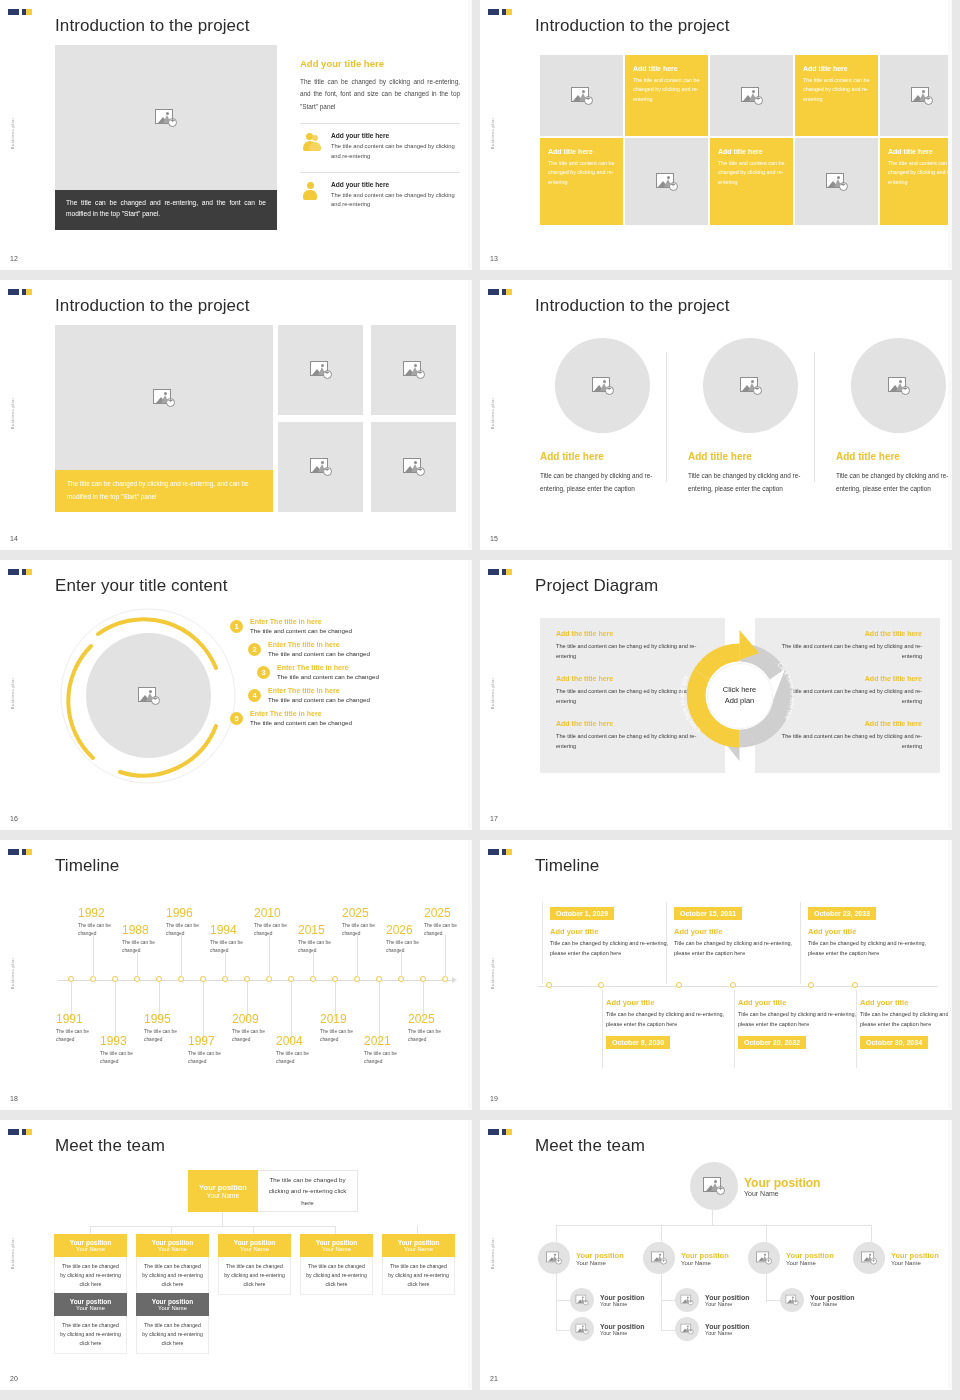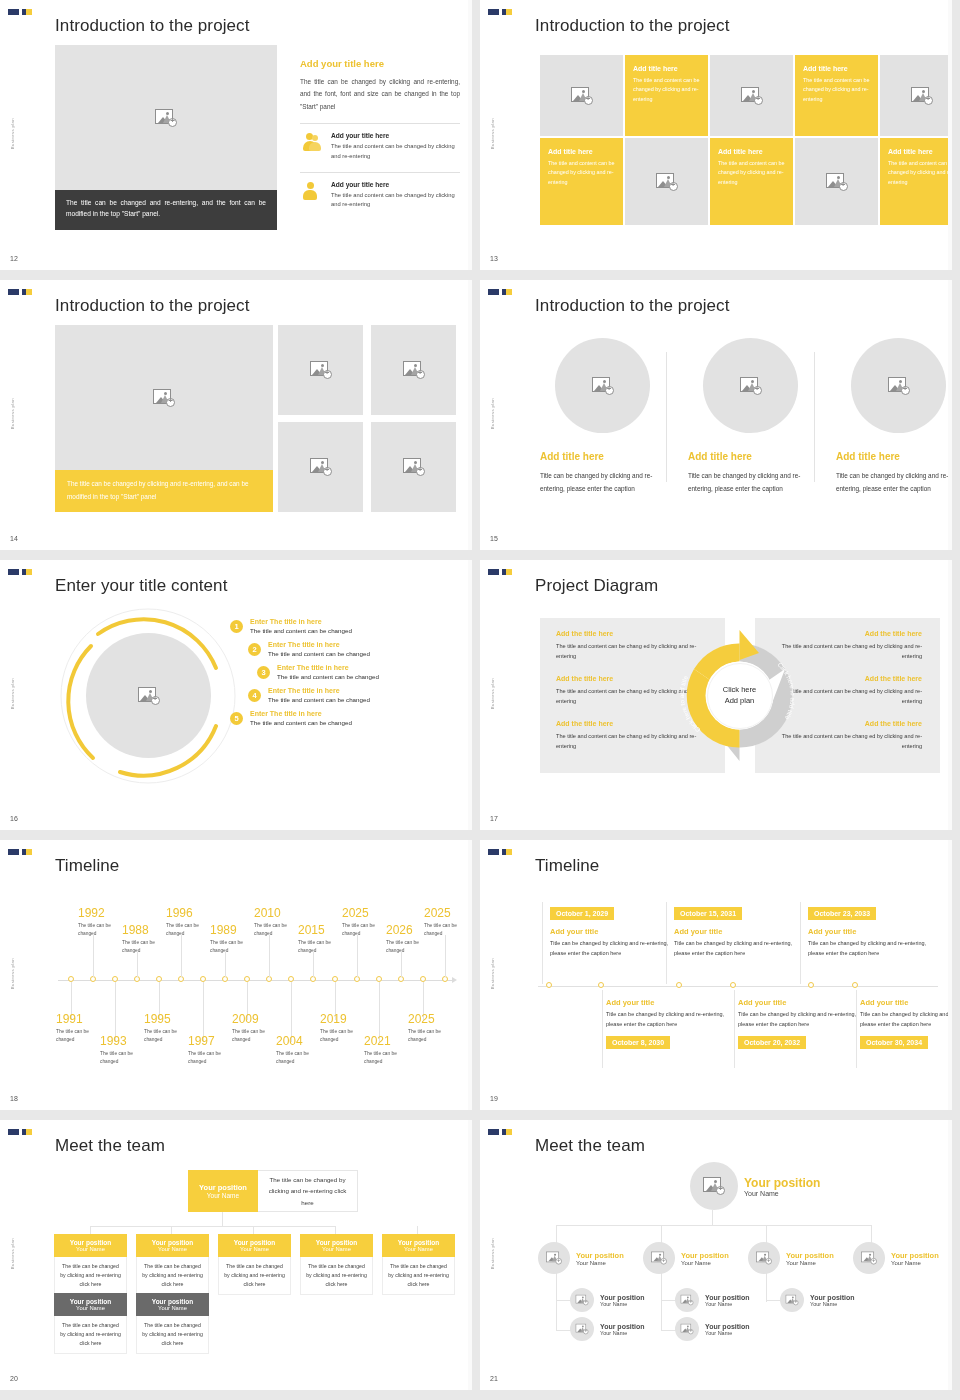--- a/index.html
+++ b/index.html
@@ -666,21 +666,21 @@
       </div>
     <div class="s18-ev" style="left:122px;top:83px">
         <div class="yr">1988</div>
         <p>The title can be changed</p>
       </div>
     <div class="s18-ev" style="left:166px;top:66px">
         <div class="yr">1996</div>
         <p>The title can be changed</p>
       </div>
     <div class="s18-ev" style="left:210px;top:83px">
-        <div class="yr">1989</div>
+        <div class="yr">1994</div>
         <p>The title can be changed</p>
       </div>
     <div class="s18-ev" style="left:254px;top:66px">
         <div class="yr">2010</div>
         <p>The title can be changed</p>
       </div>
     <div class="s18-ev" style="left:298px;top:83px">
         <div class="yr">2015</div>
         <p>The title can be changed</p>
       </div>

